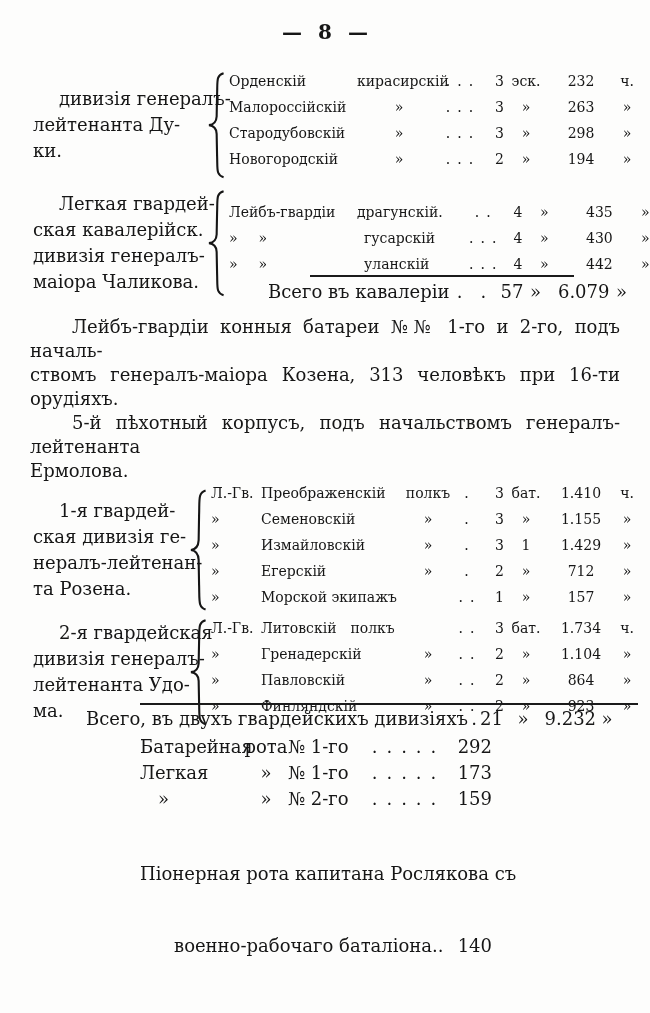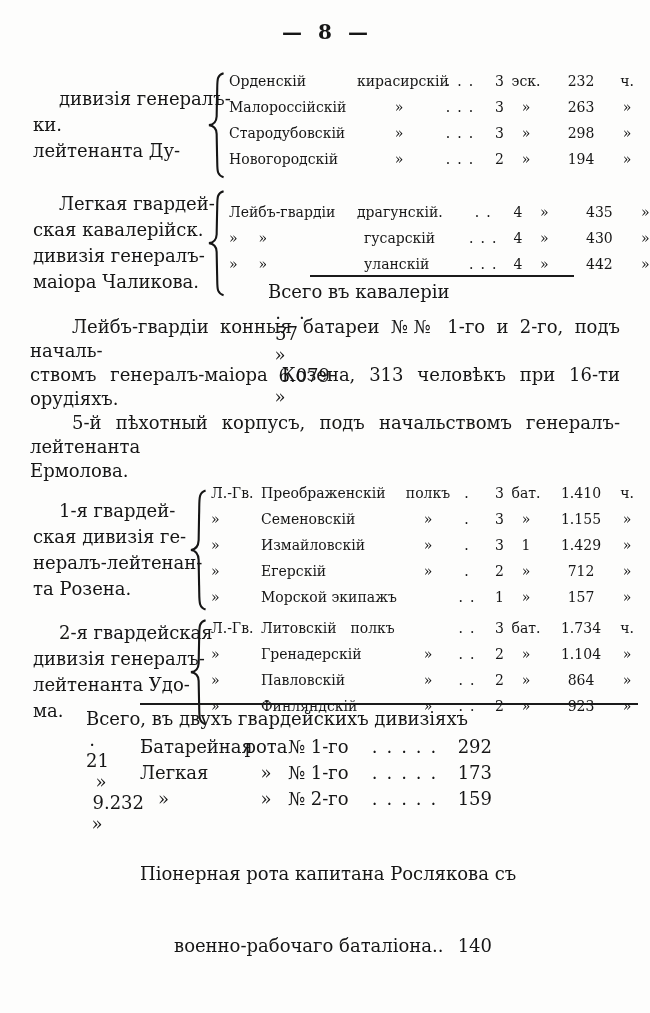--- a/index.html
+++ b/index.html
@@ -25,21 +25,21 @@
   .n1{width:26px;text-align:right;}
   .u1{width:44px;text-align:center;}
   .n2{width:66px;text-align:center;}
   .u2{width:26px;text-align:center;}
   .t-cav .c1{width:128px;} .t-cav .c2{width:84px;text-align:center;}
   .t-lg  .c1{width:128px;} .t-lg  .c2{width:112px;}
   .t-guard .c1{width:50px;} .t-guard .c2{width:140px;} .t-guard .c3{width:54px;text-align:center;}
   
   .totwrap{position:relative;}
   .rule{height:2px;background:#1b1b1b;}
-  .total{display:flex;align-items:baseline;font-size:18px;white-space:pre;height:26px;flex-direction:column;}
+  .total{display:flex;align-items:baseline;font-size:18px;white-space:pre;height:26px;}
   .t1w{margin-top:-26px;}
   .t1w .rule{margin-left:310px;width:264px;margin-bottom:4px;}
   .t1w .total{margin-left:268px;}
   .t1w .tdots{width:44px;text-align:center;} .t1w .tn1{width:30px;text-align:right;}
   .t1w .tu1{width:24px;text-align:center;} .t1w .tn2{width:62px;text-align:right;}
   .t1w .tu2{width:24px;text-align:center;}
   .t2w{margin-top:-26px;}
   .t2w .rule{margin-left:140px;width:498px;margin-bottom:3px;}
   .t2w .total{margin-left:86px;}
   .t2w .tdots{width:12px;text-align:center;} .t2w .tn1{width:28px;text-align:left;}
@@ -67,21 +67,21 @@
 
   <div class="pageno">
     <span>—</span>
     <span>8</span>
     <span>—</span>
   </div>
 
   <div class="group mt22">
     <div class="glabel">
       
-    <div>дивизія генералъ-</div><div>ки.</div><div>лейтенанта Ду-</div></div>
+    <div>дивизія генералъ-</div><div>лейтенанта Ду-</div><div>ки.</div></div>
     <div class="brace">
       <svg viewBox="0 0 24 100" preserveAspectRatio="none">
           <path d="M19 2 C12 4 13.5 9 13 22 L12.6 42 C12.3 48 9 49.6 5.5 50 C9 50.4 12.3 52 12.6 58 L13 78 C13.5 91 12 96 19 98" fill="none" stroke="#161616" stroke-width="2.1" vector-effect="non-scaling-stroke"></path>
         </svg>
     </div>
     <div class="gtable t-cav">
 
         <div class="trow">
           <span class="c1">Орденскій</span>
           <span class="c2">кирасирскій</span>

